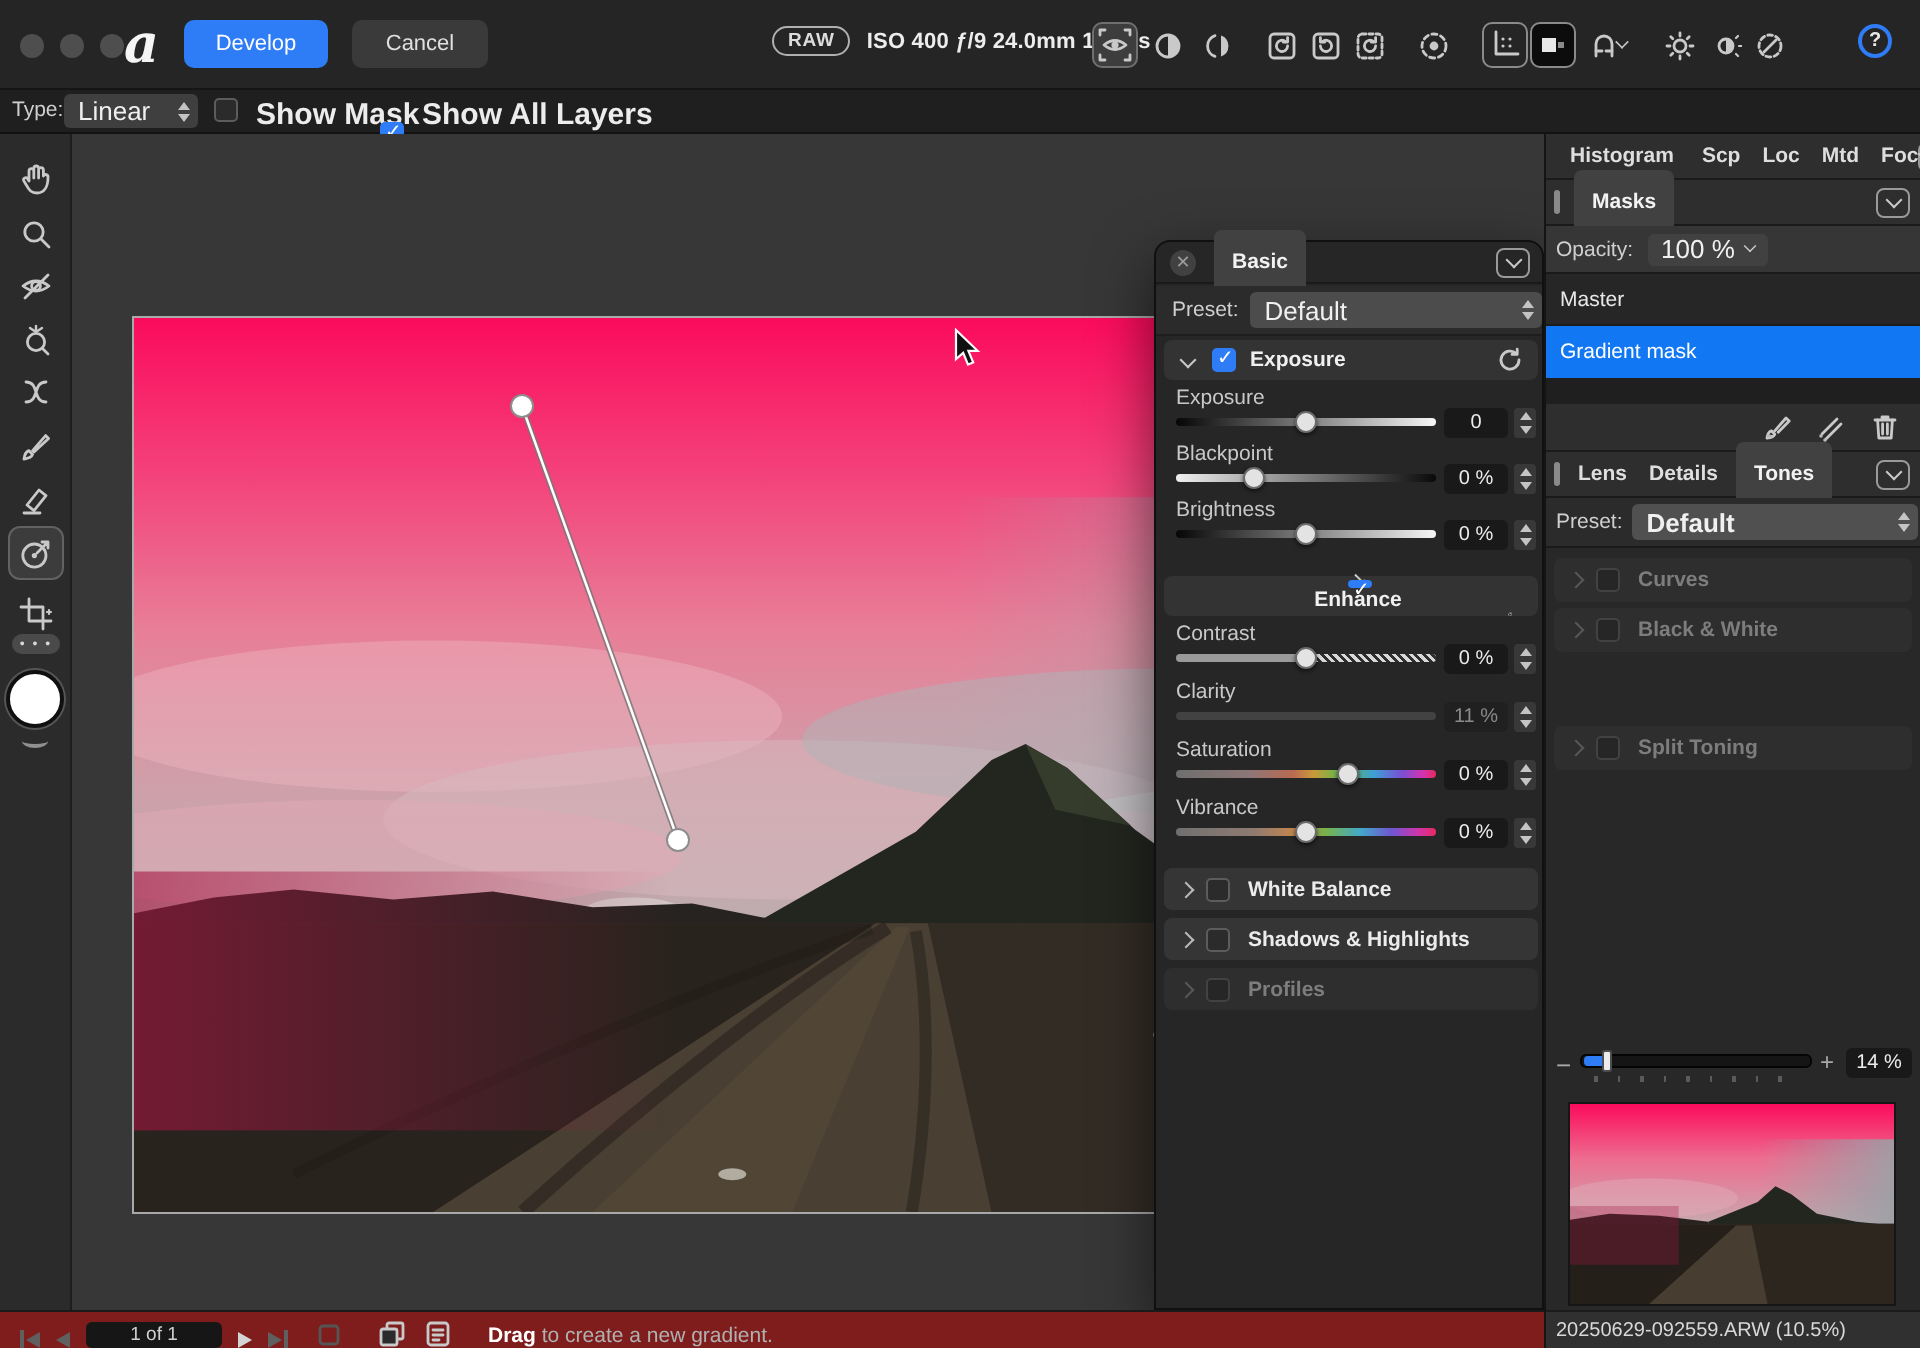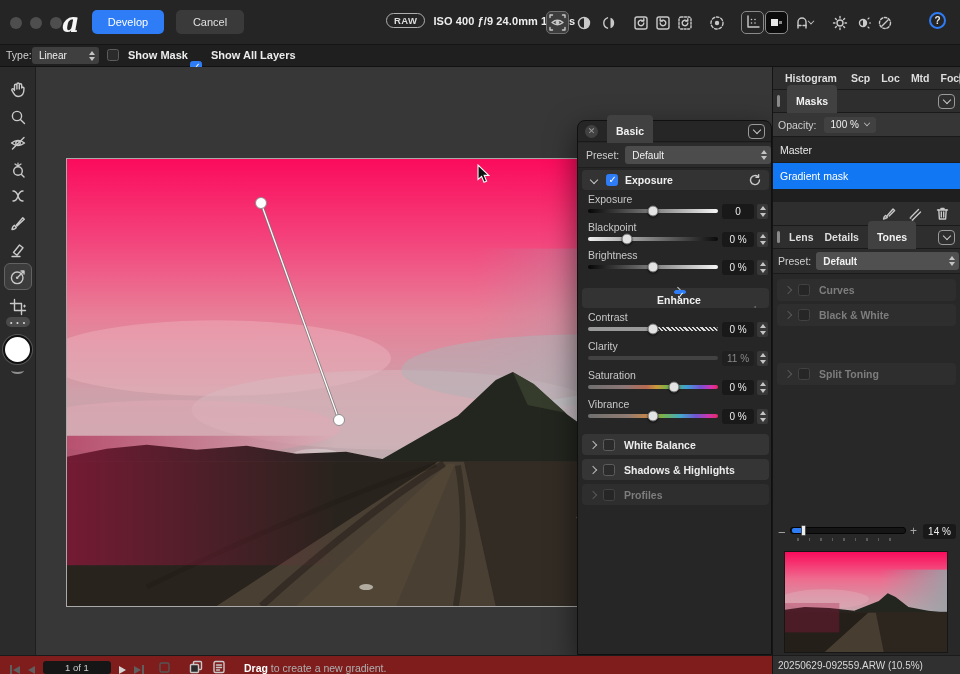--- a/index.html
+++ b/index.html
@@ -23,29 +23,29 @@
   .exif{font-weight:bold;font-size:11px;color:#ededed;letter-spacing:.1px;}
   .icbtn{width:23px;height:23px;border-radius:5px;display:flex;align-items:center;justify-content:center;}
   .icbtn.sel{background:#3d3d3d;border:1px solid #6f6f6f;}
   .icbtn.dark{background:#0c0c0c;border:1px solid #8a8a8a;}
   .icbtn.outl{border:1px solid #8a8a8a;}
   .sic{stroke:#c9c9c9;fill:none;stroke-width:1.4;stroke-linecap:round;stroke-linejoin:round;}
   .helpcirc{width:17px;height:17px;border-radius:50%;border:2px solid #2e7cf6;color:#e8e8e8;font-size:10px;font-weight:bold;display:flex;align-items:center;justify-content:center;}
   
   .contextbar{left:0;top:45px;width:960px;height:22px;background:#1f1f1f;border-bottom:1px solid #121212;}
   .lbl{color:#cfcfcf;font-size:10.5px;}
-  .select{background:#3f3f3f;border-radius:3px;height:17px;display:flex;align-items:center;padding:0 4px 0 7px;color:#f0f0f0;font-size:10px;}
+  .select{background:#3f3f3f;border-radius:3px;height:17px;display:flex;align-items:center;padding:0 4px 0 7px;color:#f0f0f0;font-size:13px;}
   .stepcol{display:flex;flex-direction:column;gap:2px;margin-left:auto;padding-left:6px;}
   .tri-u{width:0;height:0;border-left:3.5px solid transparent;border-right:3.5px solid transparent;border-bottom:4px solid #c4c4c4;}
   .tri-d{width:0;height:0;border-left:3.5px solid transparent;border-right:3.5px solid transparent;border-top:4px solid #c4c4c4;}
   .cbx{width:12px;height:12px;border-radius:2.5px;background:#2b2b2b;border:1px solid #5c5c5c;position:relative;}
   .cbx.on{background:#2e7cf6;border-color:#2e7cf6;}
   .cbx.on::after{content:"✓";position:absolute;left:1.5px;top:-1px;color:#fff;font-size:10px;font-weight:bold;}
   .cbx.dim{background:#262626;border-color:#424242;}
-  .cklabel{font-weight:bold;color:#ececec;font-size:11px;margin-left:6px;}
+  .cklabel{font-weight:bold;color:#ececec;font-size:15px;margin-left:6px;}
   
   .lefttool{left:0;top:67px;width:36px;height:588px;background:#2b2b2b;border-right:1px solid #1e1e1e;}
   .toolslot{position:absolute;left:0;width:36px;height:26px;display:flex;align-items:center;justify-content:center;}
   .toolsel{position:absolute;left:4px;width:28px;height:27px;background:#3c3c3c;border:1px solid #626262;border-radius:6px;display:flex;align-items:center;justify-content:center;}
   .morepill{position:absolute;left:6px;width:24px;height:10px;background:#4a4a4a;border-radius:5px;color:#d8d8d8;font-size:7px;letter-spacing:1px;display:flex;align-items:center;justify-content:center;}
   .swatch{position:absolute;left:3px;width:29px;height:29px;border-radius:50%;background:#fff;border:2.5px solid #101010;box-shadow:0 0 0 1px #555;}
   .swatcharc{position:absolute;left:11px;width:13px;height:7px;border-bottom:2px solid #909090;border-radius:0 0 50% 50%;}
   
   .canvas{left:36px;top:67px;width:736px;height:588px;background:#373737;}
   .photo{position:absolute;left:30px;top:91px;width:706px;height:449px;border:1px solid #a9a9a9;}

